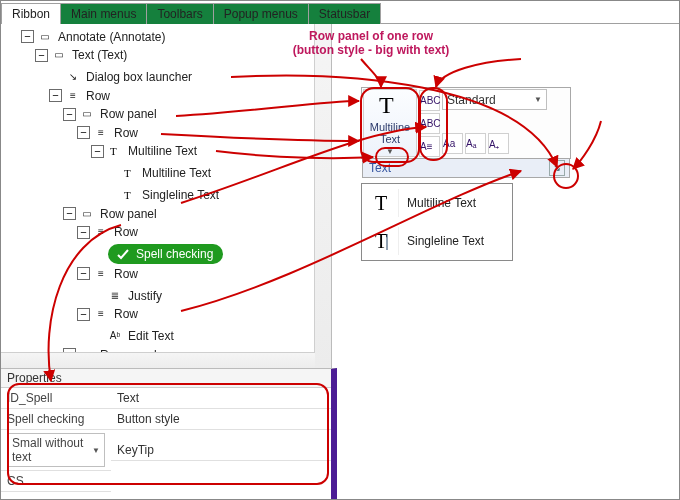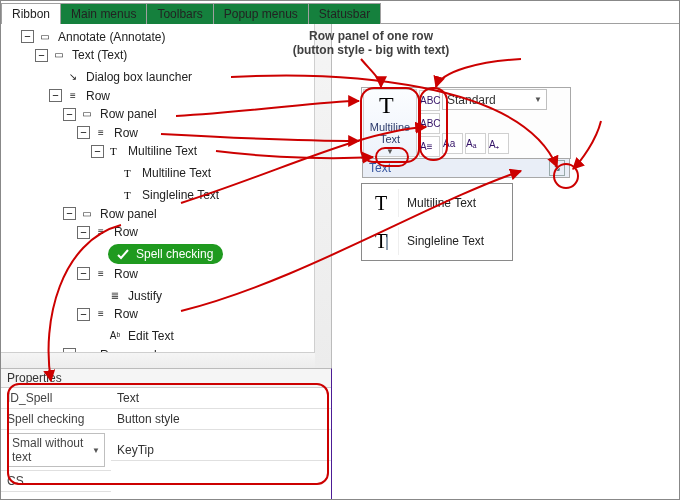--- a/index.html
+++ b/index.html
@@ -14,21 +14,21 @@
   .tree ul{list-style:none;margin:0;padding-left:14px}
   .tree li{white-space:nowrap}
   .node{display:inline-flex;align-items:center;gap:4px}
   .tw{display:inline-flex;width:11px;height:11px;border:1px solid #6b6b6b;align-items:center;justify-content:center;font-size:11px;line-height:11px;color:#000;cursor:pointer;user-select:none}
   .tw-spacer{display:inline-block;width:13px}
   .ic{display:inline-flex;width:14px;height:14px;align-items:center;justify-content:center;font-size:10px}
   .lbl{padding:0 2px}
   .sel{background:#1f9a1f;color:#fff;border-radius:10px;padding:1px 8px;display:inline-flex;align-items:center;gap:4px}
   .sel .ic svg *{stroke:#fff;fill:none}
   
-  .props{position:absolute;left:0;bottom:0;width:330px;height:130px;border-right:1px solid #4c1d95;border-top:1px solid #bbb;background:#fff}
+  .props{position:absolute;left:0;bottom:0;width:330px;height:130px;border-right:6px solid #4c1d95;border-top:1px solid #bbb;background:#fff}
   .props-title{background:#f5f5f5;border-bottom:1px solid #cfcfcf;padding:2px 6px;color:#333}
   .props-grid{display:grid;grid-template-columns:110px 1fr;align-items:center}
   .props-grid .cell{padding:3px 6px;border-bottom:1px solid #e0e0e0;color:#444}
   .props-grid .k{color:#333}
   .props-grid input,.props-grid .sel-box{width:100%;box-sizing:border-box;border:1px solid #bfbfbf;background:#fff;font:inherit;padding:2px 4px}
   .props-grid .sel-box{display:flex;align-items:center;justify-content:space-between}
   .props-grid .sel-box .arrow{font-size:8px;color:#555}
   .dim{color:#999}
   
   .preview{position:absolute;left:360px;top:86px;width:210px}
@@ -36,21 +36,21 @@
   .ribgroup .caption{position:absolute;left:0;right:0;bottom:-20px;height:18px;background:#e9eef7;border:1px solid #a8a8a8;border-top:none;display:flex;align-items:center;justify-content:space-between;padding:0 4px 0 6px;font-size:12px;color:#3554a0}
   .bigbtn{width:52px;height:66px;border:1px solid #cfcfcf;background:linear-gradient(#fbfdff,#eef3fb);display:flex;flex-direction:column;align-items:center;justify-content:center;gap:2px;font-size:11px;color:#2b3a6b;cursor:pointer}
   .smallcol{display:flex;flex-direction:column;gap:2px;justify-content:center}
   .smallbtn{width:19px;height:19px;border:1px solid #d0d0d0;display:flex;align-items:center;background:#fff;font-size:10px;color:#316;cursor:pointer}
   .combo{display:flex;align-items:center;height:19px;border:1px solid #bfbfbf;background:#fff;min-width:95px;justify-content:space-between;padding:0 4px;font-size:12px;color:#333}
   .combo .arrow{font-size:8px;color:#555}
   .dropdown{margin-top:20px;width:150px;border:1px solid #8a8a8a;background:#fff}
   .dditem{display:flex;align-items:center;gap:8px;padding:5px 8px}
   .dditem .dico{width:28px;height:28px;display:flex;align-items:center;justify-content:center;border-right:1px solid #eee}
   
-  .ann{position:absolute;color:#404040;font-weight:bold;font-size:12px;line-height:14px;text-align:center;pointer-events:none}
+  .ann{position:absolute;color:#be185d;font-weight:bold;font-size:12px;line-height:14px;text-align:center;pointer-events:none}
   .circ{position:absolute;border:2px solid #c00;border-radius:14px;pointer-events:none}
   .circ.round{border-radius:50%}
   svg.overlay{position:absolute;left:0;top:0;pointer-events:none}
   
   .sb-v{position:absolute;right:0;top:0;bottom:0;width:16px;background:linear-gradient(#f5f5f5,#ececec);border-left:1px solid #cfcfcf}
   .sb-h{position:absolute;left:0;right:16px;bottom:0;height:16px;background:linear-gradient(#f5f5f5,#ececec);border-top:1px solid #cfcfcf}
 </style>
 </head>
 <body>
 <div class="frame">

